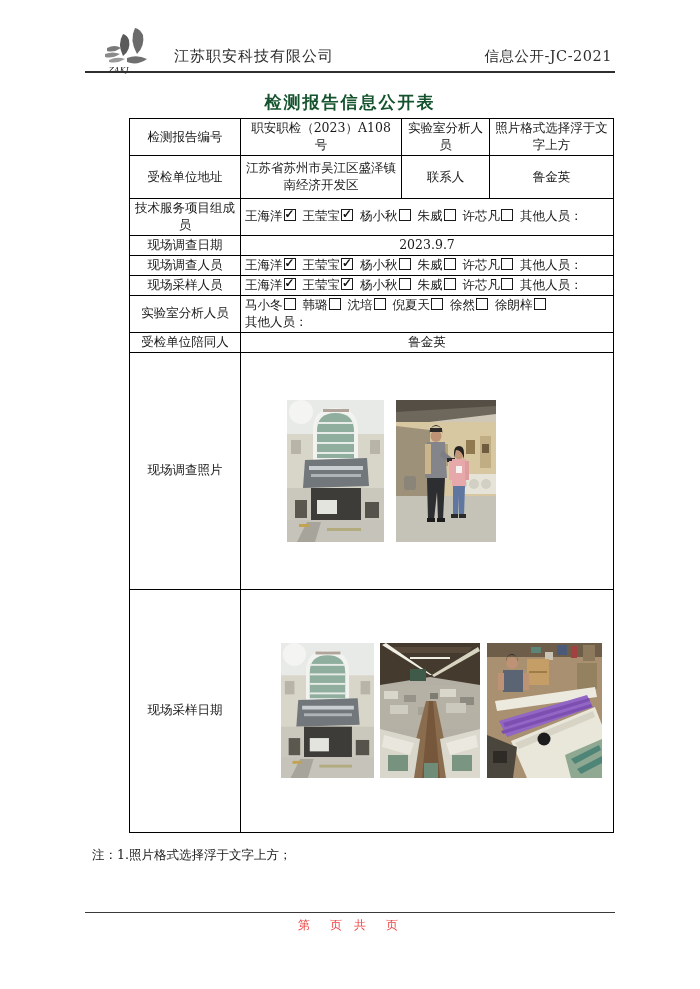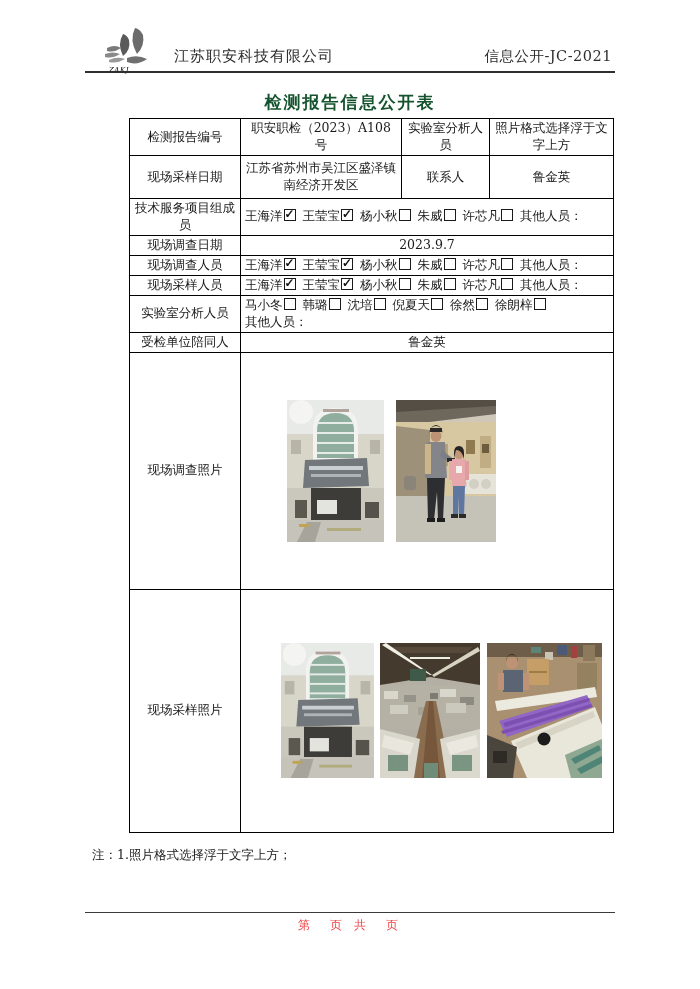--- a/index.html
+++ b/index.html
@@ -76,21 +76,21 @@
         <col style="width:124px">
       </colgroup>
     <tbody>
         <tr class="r1">
       <td class="lbl">检测报告编号</td>
       <td class="vcenter">职安职检（2023）A108 号</td>
       <td class="lbl">实验室分析人员</td>
       <td class="vcenter">照片格式选择浮于文字上方</td>
     </tr>
     <tr class="r2">
-      <td class="lbl">现场采样日期</td>
+      <td class="lbl">受检单位地址</td>
       <td class="vcenter">江苏省苏州市吴江区盛泽镇南经济开发区</td>
       <td class="lbl">联系人</td>
       <td class="vcenter">鲁金英</td>
     </tr>
     <tr class="r3">
       <td class="lbl">技术服务项目组成员</td>
       <td class="members" colspan="3"><span class="member"><span>王海洋</span><span class="cb checked"></span></span><span class="member"><span>王莹宝</span><span class="cb checked"></span></span><span class="member"><span>杨小秋</span><span class="cb"></span></span><span class="member"><span>朱威</span><span class="cb"></span></span><span class="member"><span>许芯凡</span><span class="cb"></span></span><span class="other-label">其他人员：</span></td>
     </tr>
     <tr class="rs">
       <td class="lbl">现场调查日期</td>
@@ -179,21 +179,21 @@
             <rect x="60" y="66" width="6" height="7" fill="#f3f2ee"></rect>
             <polygon points="57,86 69,86 68,116 63,116 63,96 62,116 57,116" fill="#5f77a0"></polygon>
             <rect x="55" y="114" width="7" height="4" fill="#2a2a2a"></rect>
             <rect x="63" y="114" width="7" height="4" fill="#2a2a2a"></rect>
           </svg>
         </div>
       </td>
     </tr>
 
     <tr class="rphoto2">
-      <td class="lbl">现场采样照片</td>
+      <td class="lbl">现场采样日期</td>
       <td class="photo-cell" colspan="3">
         <div class="photo-strip second">
 
           <svg viewBox="0 0 97 142" width="93" height="135" preserveAspectRatio="none">
             <rect width="97" height="142" fill="#e8eae8"></rect>
             <circle cx="14" cy="12" r="12" fill="#f4f5f3"></circle>
             <rect x="0" y="34" width="97" height="66" fill="#d8d5c9"></rect>
             <rect x="4" y="40" width="10" height="14" fill="#b8b5a8"></rect>
             <rect x="83" y="40" width="10" height="14" fill="#b8b5a8"></rect>
             <path d="M26 62 L26 30 Q26 8 48.5 8 Q71 8 71 30 L71 62 Z" fill="#f2f3f0"></path>

